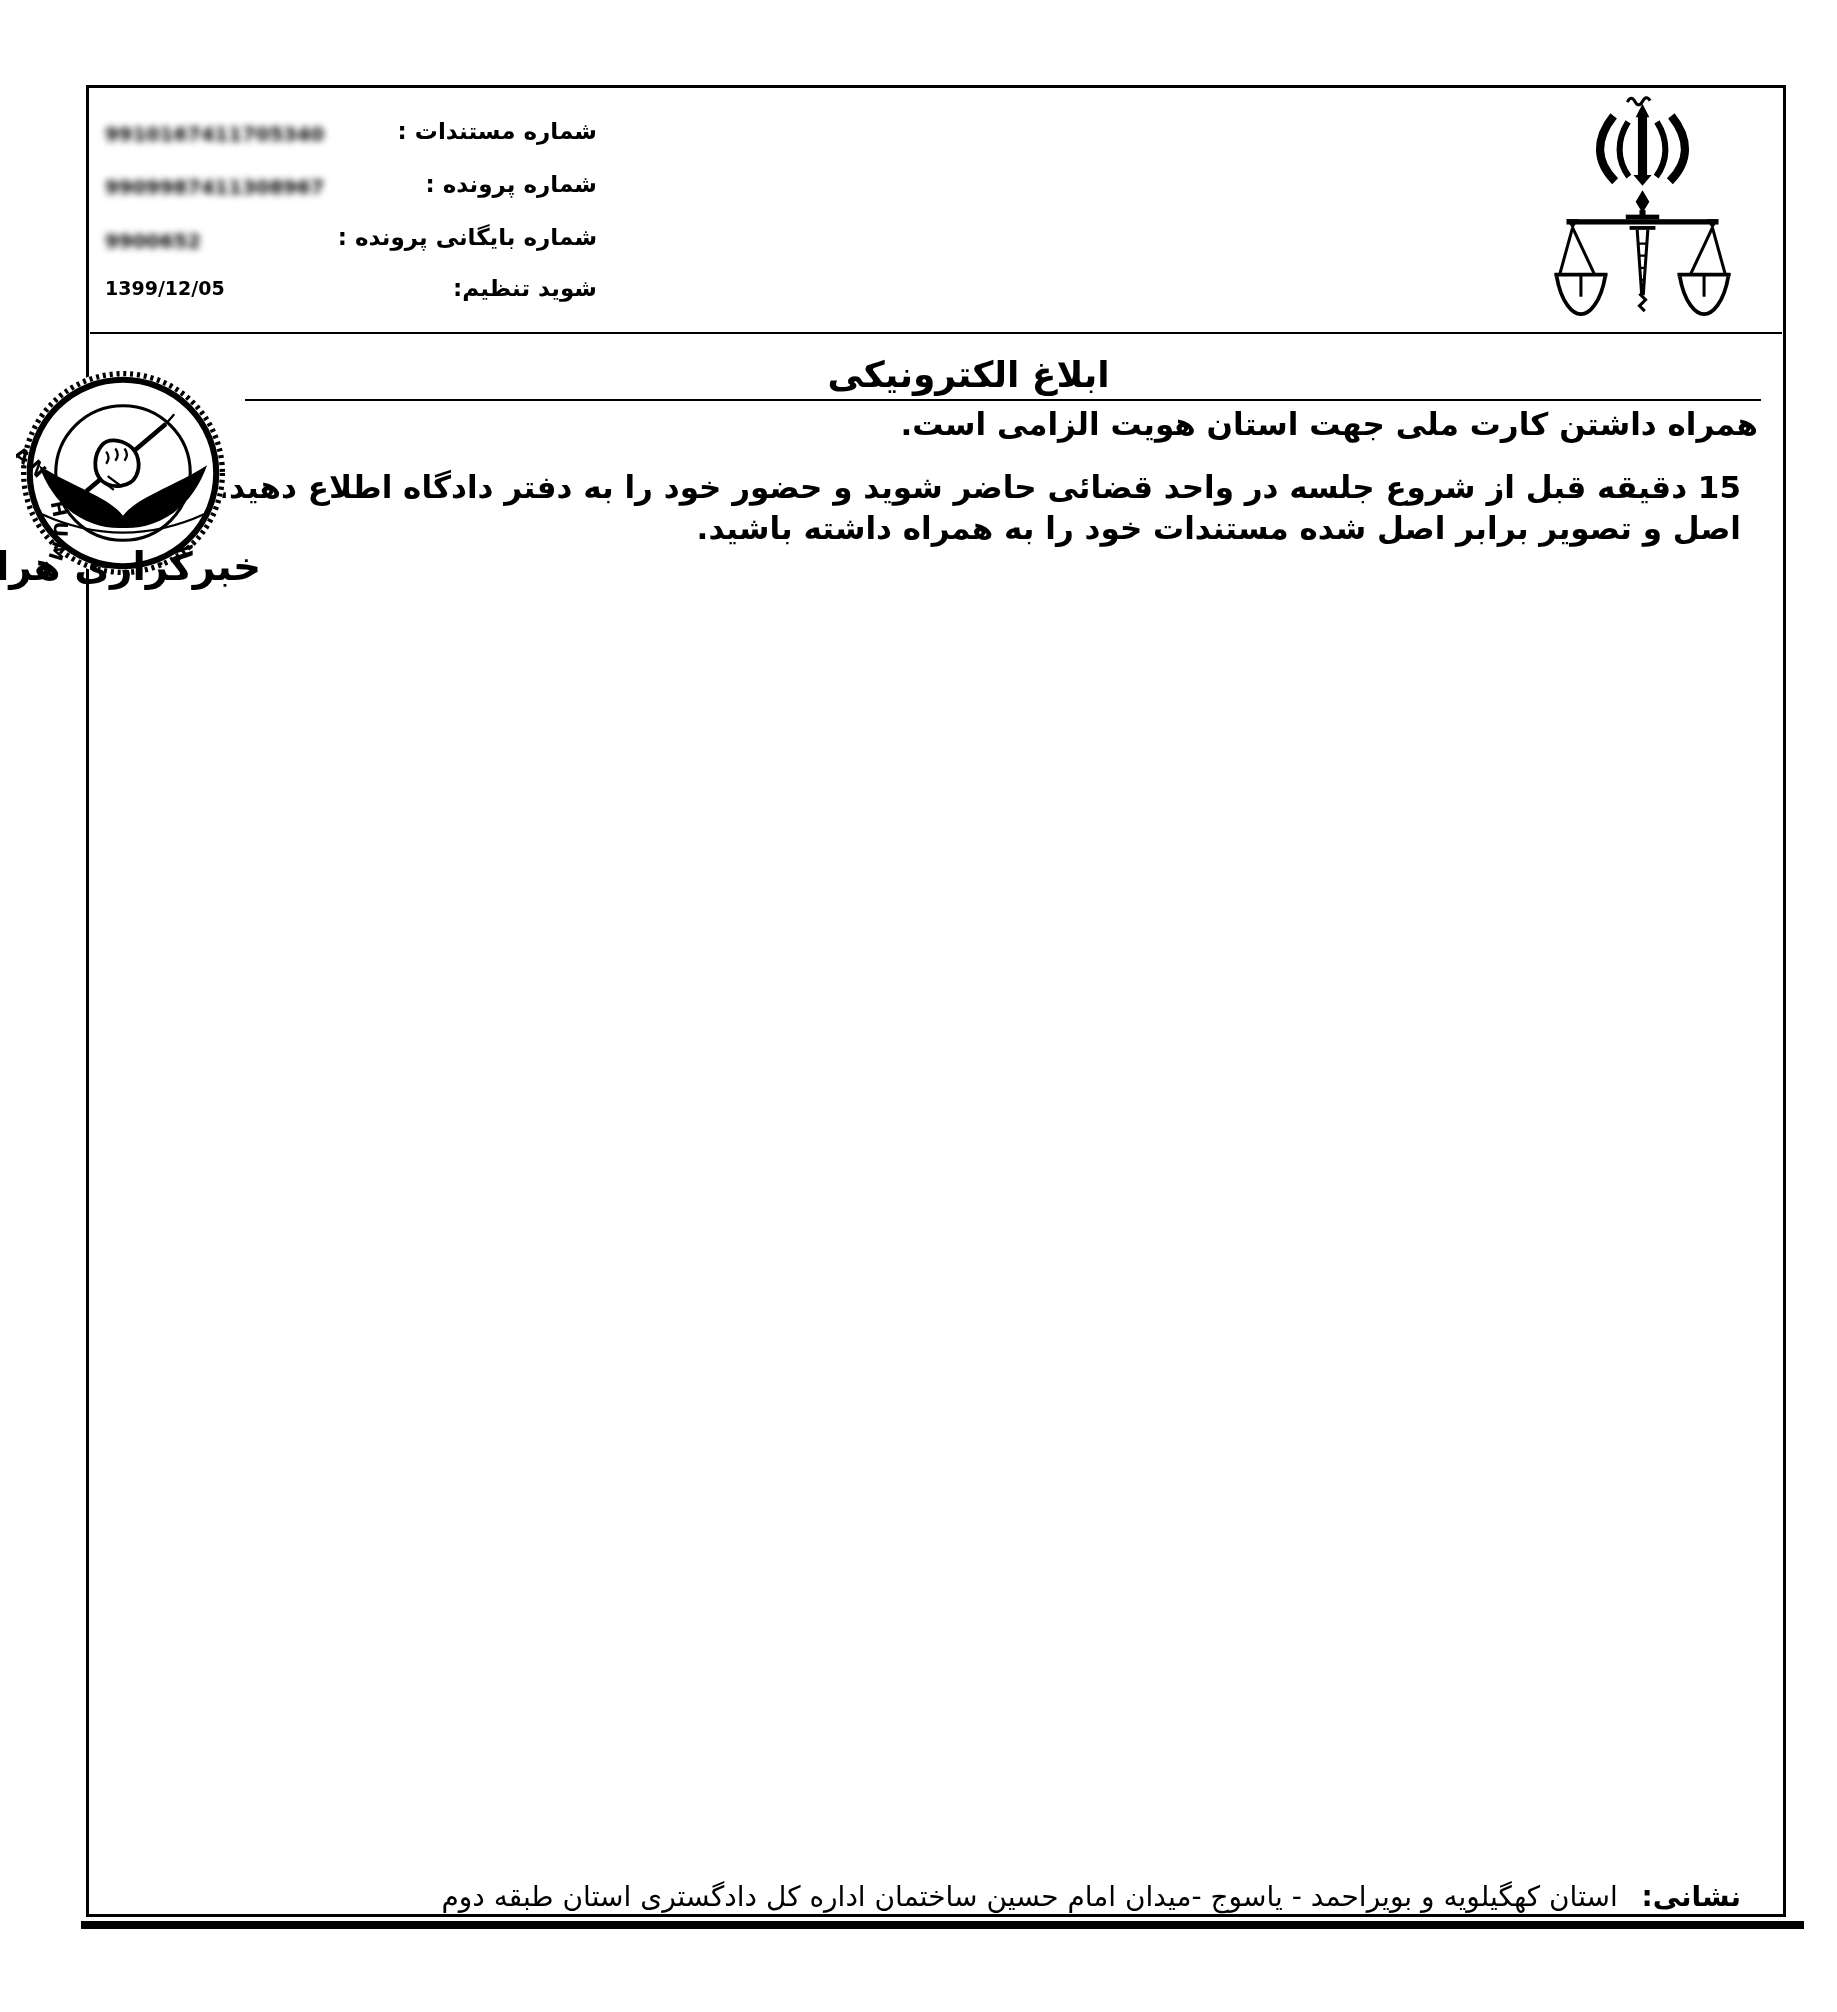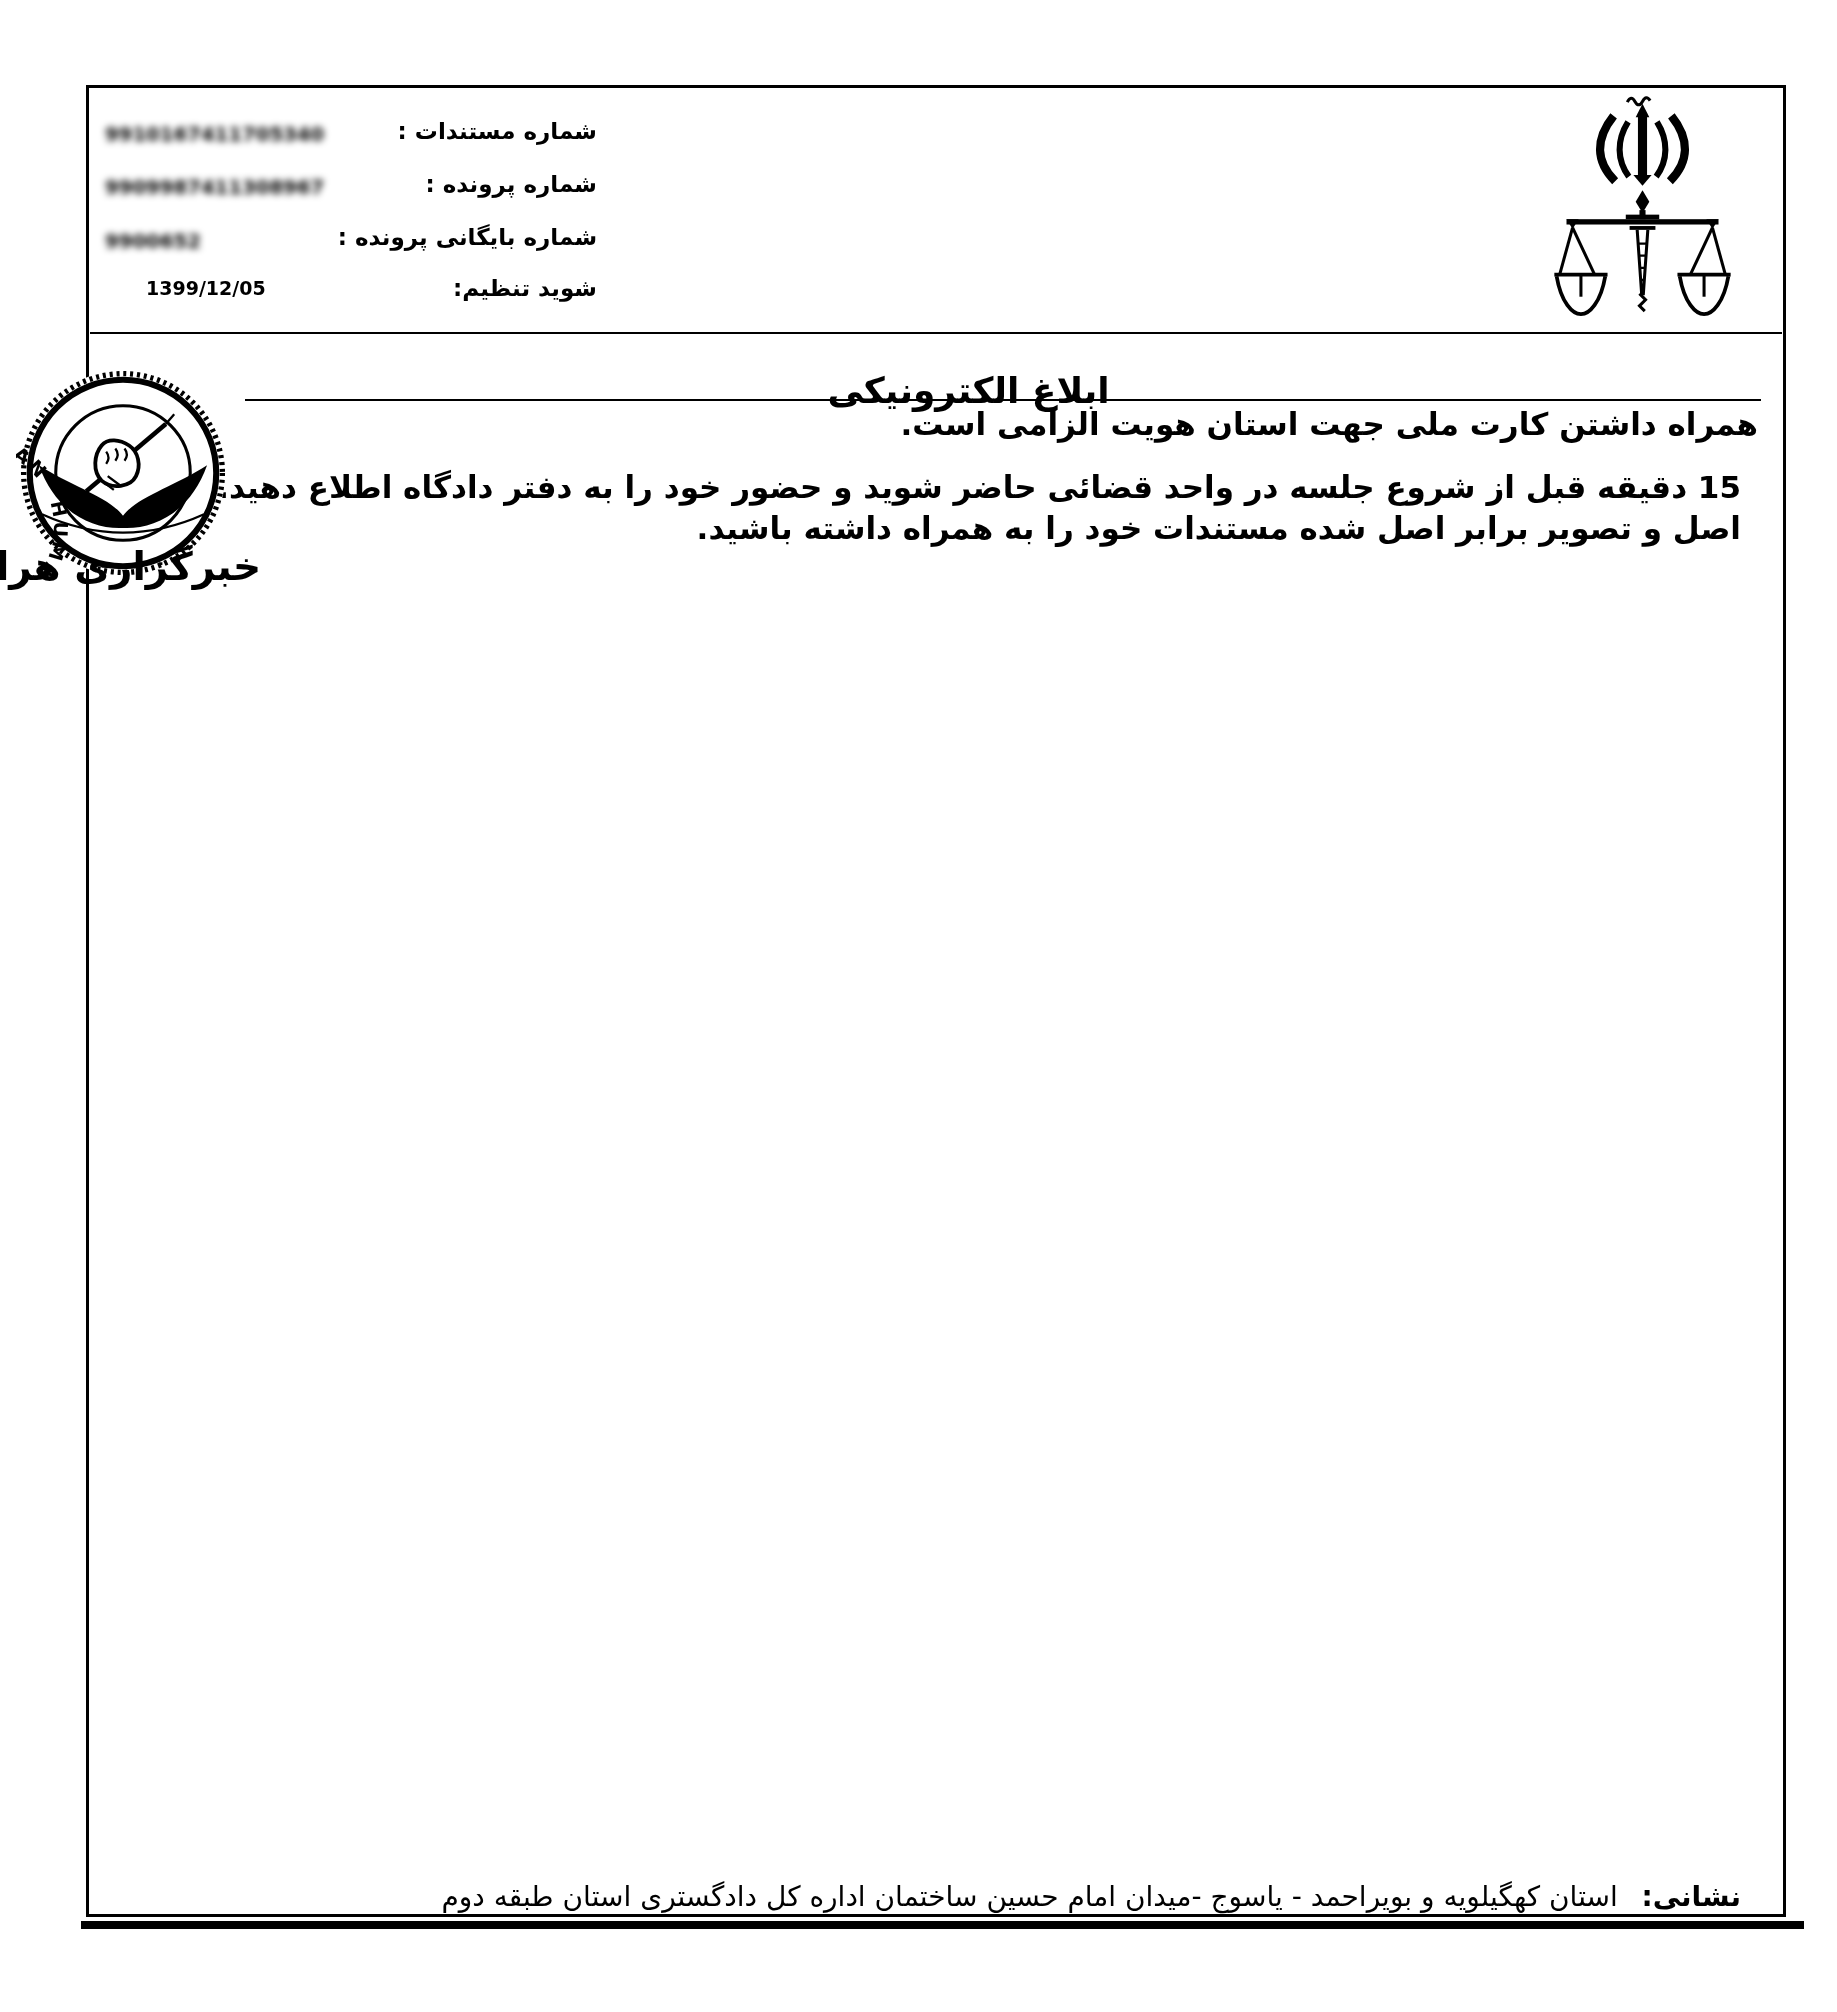--- a/index.html
+++ b/index.html
@@ -24,25 +24,25 @@
   .fld-label.r2{right:1240px;top:171px;}
   .fld-label.r3{right:1240px;top:224px;}
   .fld-label.r4{right:1240px;top:275px;}
   .fld-masked{
     position:absolute;left:105px;font-size:19.7px;font-weight:bold;white-space:nowrap;
     filter:blur(3.9px);letter-spacing:0px;line-height:1.2;
   }
   .fld-masked.m1{top:123px;}
   .fld-masked.m2{top:176px;}
   .fld-masked.m3{top:230px;}
-  .fld-date{position:absolute;left:105px;top:277px;font-size:19px;font-weight:bold;white-space:nowrap;margin-left:41px;}
+  .fld-date{position:absolute;left:105px;top:277px;font-size:19px;font-weight:bold;white-space:nowrap;}
   .emblem{position:absolute;left:1550px;top:90px;width:185px;height:228px;}
   .hdr-rule{position:absolute;left:90px;top:332px;width:1692px;height:2.4px;background:#000;}
   
-  .notice-title-wrap{position:absolute;left:0;top:354px;width:1837px;text-align:center;margin-top:16px;}
+  .notice-title-wrap{position:absolute;left:0;top:354px;width:1837px;text-align:center;}
   .notice-title{display:inline-block;position:relative;left:50px;font-size:36px;font-weight:bold;direction:rtl;line-height:1.15;}
   .title-rule{position:absolute;left:245px;top:399px;width:1516px;height:2.4px;background:#000;}
   
   .body-line1{position:absolute;right:79px;top:406px;font-size:31px;font-weight:bold;direction:rtl;white-space:nowrap;line-height:1.2;}
   .body-par2{position:absolute;right:96px;top:467px;font-size:31px;font-weight:bold;direction:rtl;text-align:right;line-height:41px;white-space:nowrap;}
   
   .seal-svg{position:absolute;left:15.7px;top:366px;width:214px;height:214px;}
   .seal-caption{position:absolute;left:0px;top:544px;width:261px;text-align:center;font-size:39px;font-weight:bold;direction:rtl;white-space:nowrap;line-height:1.2;}
   
   .footer{position:absolute;right:96px;top:1880px;direction:rtl;white-space:nowrap;font-size:28px;line-height:1.2;}

